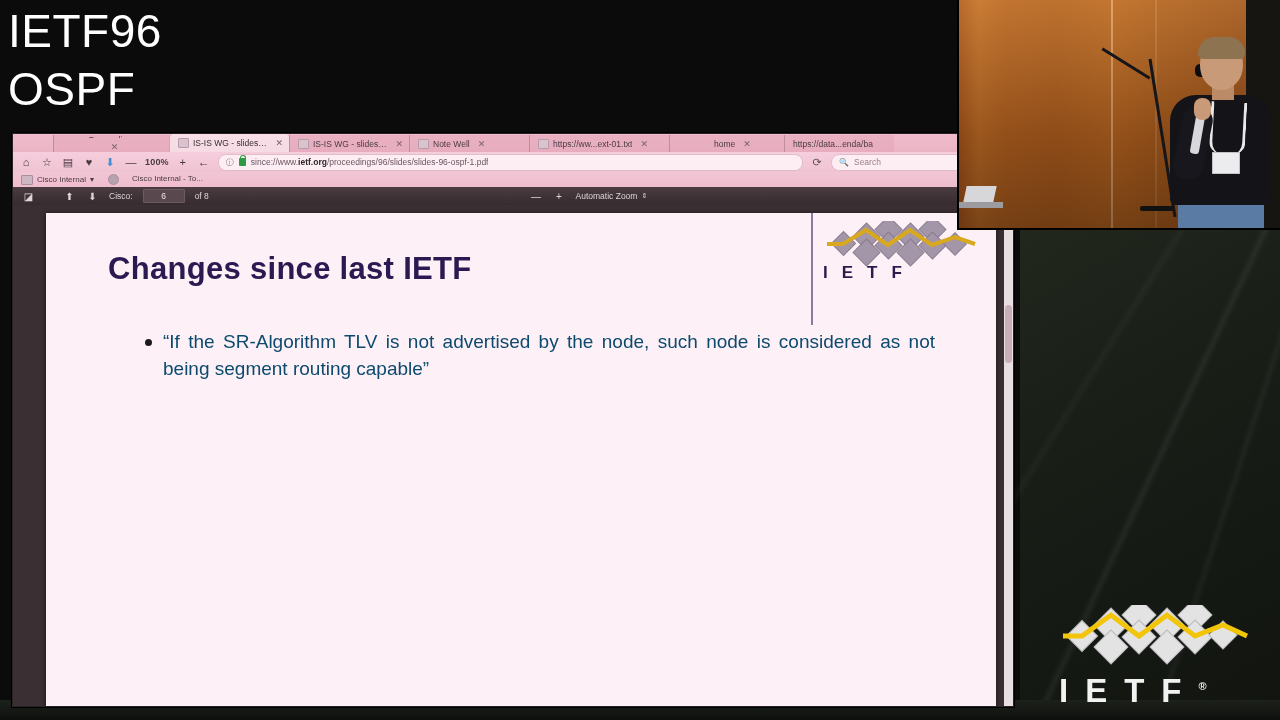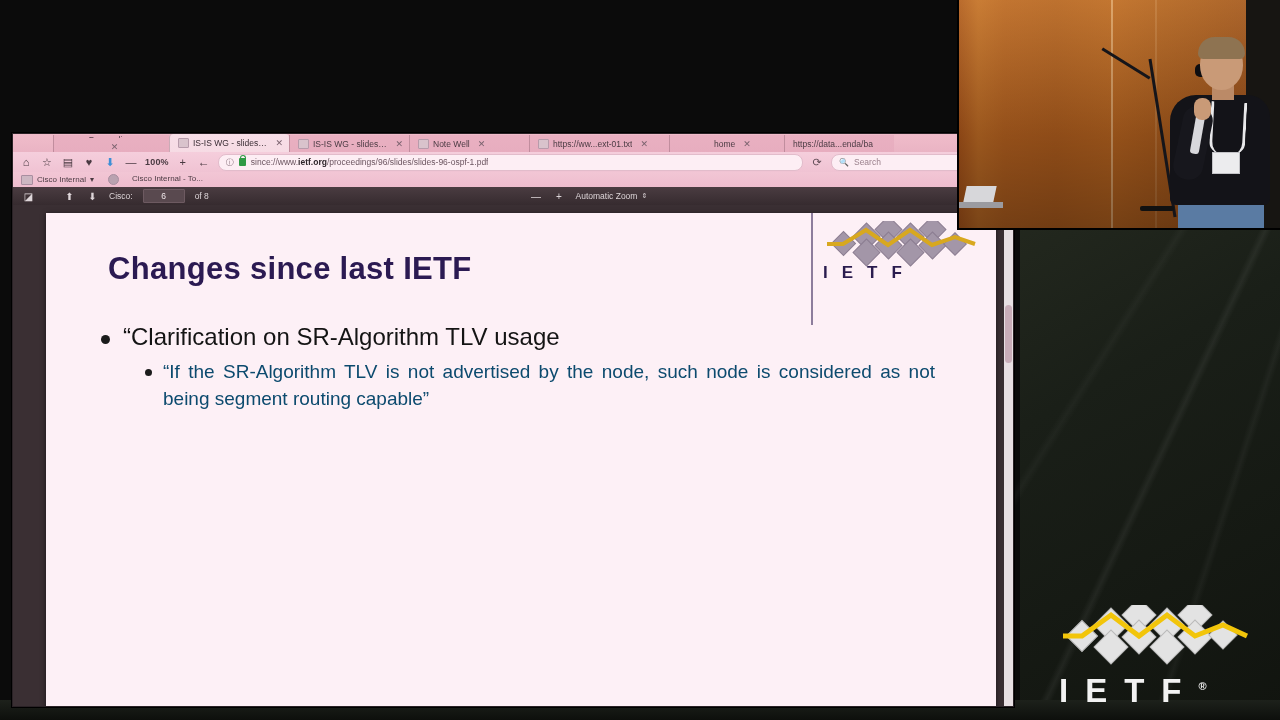--- a/index.html
+++ b/index.html
@@ -280,24 +280,20 @@
                 <rect x="102" y="15" width="19" height="19" transform="rotate(45 111.5 24.5)"></rect>
                 <rect x="126" y="15" width="16" height="16" transform="rotate(45 134 23)"></rect>
               </g>
               <polyline points="6,23 22,23 45,9 67,24 89,9 111,24 134,16 154,23" fill="none" stroke="#d8a81f" stroke-width="4"></polyline>
             </svg>
             <div class="word">IETF</div>
           </div>
         </div>
 
         <div class="bullets">
-          <div class="b1">
-            <span class="dot"></span>
-            <span class="tx">“Clarification on SR-Algorithm TLV usage</span>
-          </div>
           <div class="b2">
             <span class="dot"></span>
             <span class="tx">“If the SR-Algorithm TLV is not advertised by the node, such node is considered as not being segment routing capable”</span>
           </div>
         </div>
 
       </div>
       <div class="vscroll">
         <div class="vthumb"></div>
       </div>
@@ -328,14 +324,18 @@
       <div class="sp-head"></div>
       <div class="sp-hair"></div>
       <div class="sp-lanyard"></div>
       <div class="sp-badge"></div>
       <div class="sp-arm"></div>
       <div class="mic-body"></div>
       <div class="sp-hand"></div>
     </div>
   </div>
 
+  <div class="talk-title">
+    <div>IETF96</div>
+    <div>OSPF</div>
+  </div>
 
 </div>
 
 </body></html>

